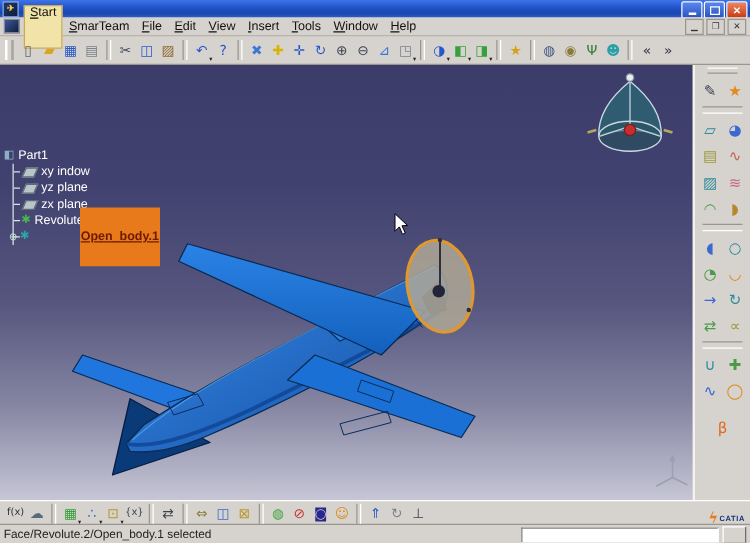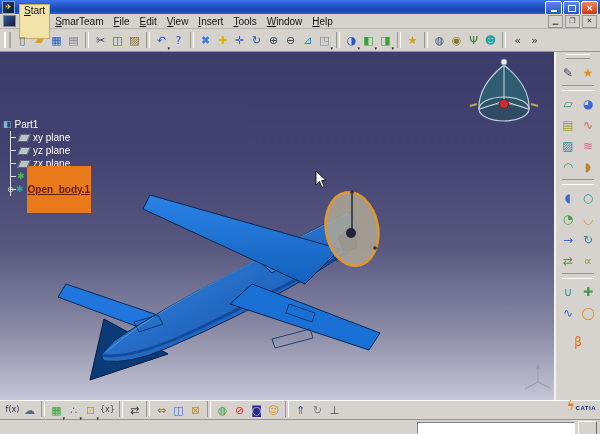--- a/index.html
+++ b/index.html
@@ -30,32 +30,32 @@
   
   #main{height:348px;display:flex;}
   #viewport{width:554px;height:348px;position:relative;background:linear-gradient(180deg,#3c3c6a 0%,#424270 28%,#56567f 55%,#8585a2 78%,#aeaec3 92%,#c6c6d5 100%);overflow:hidden;}
   
   #tree{position:absolute;left:3px;top:66px;color:#fff;font-size:10px;line-height:13px;white-space:nowrap;}
   .trow{display:flex;align-items:center;height:13px;cursor:default;}
   .tree-kids{margin-left:7px;border-left:1px solid #d8e2e8;padding-left:0;}
   .tree-kids .trow::before{content:"";display:inline-block;width:5px;height:1px;background:#d8e2e8;margin-right:1px;}
   .ticon{display:inline-block;margin-right:3px;font-family:"DejaVu Sans",sans-serif;}
   .plane-ic{width:8px;height:6px;background:#b9c4cb;border:1px solid #5c6b76;transform:skewX(-24deg);margin:0 4px 0 2px;}
-  .tlabel.sel{background:#e87a1c;color:#6d1a00;font-weight:bold;text-decoration:underline;padding:17px 1px;}
+  .tlabel.sel{background:#e87a1c;color:#6d1a00;font-weight:bold;text-decoration:underline;padding:17px 1px;margin-left:37px;}
   .expander{color:#cfe8d8;font-size:8px;margin-left:-12px;width:11px;display:inline-block;text-align:center;}
   
   #toolbar-right{width:46px;height:348px;background:#d6d3ce;border-left:2px solid #f4f2ee;box-sizing:border-box;display:flex;flex-direction:column;align-items:center;padding-top:2px;}
   #toolbar-right .hgrip{width:24px;height:3px;border-top:1px solid #fff;border-bottom:1px solid #9a968e;margin-bottom:3px;}
   #rgrid{display:grid;grid-template-columns:20px 20px;justify-content:center;}
   .rbtn{width:20px;height:21px;display:flex;align-items:center;justify-content:center;cursor:default;position:relative;}
   .rglyph{font-family:"DejaVu Sans",sans-serif;font-size:12px;line-height:1;}
   .rsep{grid-column:1/-1;height:4px;border-bottom:1px solid #fff;border-top:1px solid #9a968e;margin:2px 4px;}
   #rbottom{margin-top:8px;}
   
-  #toolbar-bottom{height:18px;background:#d6d3ce;border-top:1px solid #fff;display:flex;align-items:flex-start;padding-left:4px;}
+  #toolbar-bottom{height:18px;background:#d6d3ce;border-top:1px solid #fff;display:flex;align-items:flex-end;padding-left:4px;}
   #toolbar-bottom .logo{margin-left:auto;margin-right:4px;display:flex;align-items:flex-end;gap:1px;}
   #toolbar-bottom .logo .swoosh{color:#e87a1c;font-size:12px;font-weight:bold;font-style:italic;line-height:10px;font-family:"DejaVu Serif",serif;}
   #toolbar-bottom .logo .logotext{color:#16307c;font-size:6px;font-weight:bold;letter-spacing:.5px;}
   
   #statusbar{height:15px;background:#d6d3ce;border-top:1px solid #9a968e;display:flex;align-items:center;font-size:9.5px;color:#222;padding:0 3px;}
   #status-msg{flex:0 0 auto;}
   #status-input{margin-left:auto;width:152px;height:10px;border:1px solid #808080;border-right-color:#fff;border-bottom-color:#fff;background:#fff;font-size:9px;padding:0 2px;}
   #status-btn{width:17px;height:12px;background:#d6d3ce;border:1px solid #fff;border-right-color:#6c6c6c;border-bottom-color:#6c6c6c;margin-left:3px;}
 </style>
 </head>
@@ -195,21 +195,21 @@
   <div id="viewport">
 
     <div id="tree">
       <div class="trow">
         <span class="ticon" style="color:#8ab0c8;font-size:9px;">◧</span>
         <span class="tlabel">Part1</span>
       </div>
       <div class="tree-kids" id="tree-kids">
           <div class="trow">
             <span class="plane-ic"></span>
-            <span class="tlabel">xy plane</span>
+            <span class="tlabel">xy indow</span>
           </div>
           <div class="trow">
             <span class="plane-ic"></span>
             <span class="tlabel">yz plane</span>
           </div>
           <div class="trow">
             <span class="plane-ic"></span>
             <span class="tlabel">zx plane</span>
           </div>
           <div class="trow">
@@ -433,15 +433,16 @@
     <div class="tbtn">
       <span class="tglyph" style="color: rgb(60, 68, 82);">⊥</span>
     </div>
     <div class="logo">
       <span class="swoosh">ϟ</span>
       <span class="logotext">CATIA</span>
     </div>
   </div>
 
 <div id="statusbar">
+  <span id="status-msg">Face/Revolute.2/Open_body.1 selected</span>
   <input id="status-input" value="" style="">
   <div id="status-btn"></div>
 </div>
 
 </body></html>

